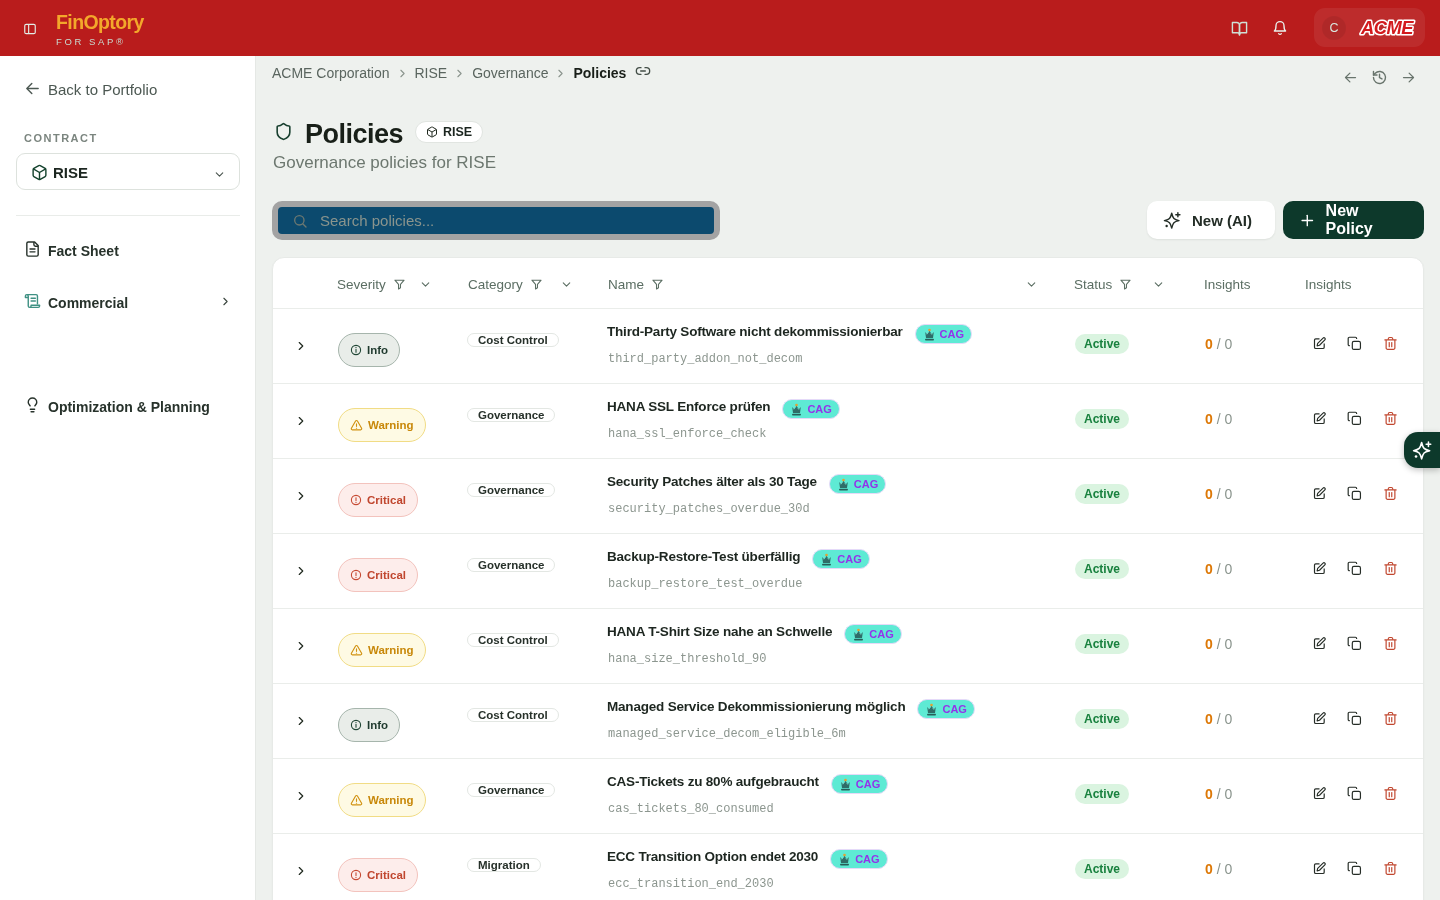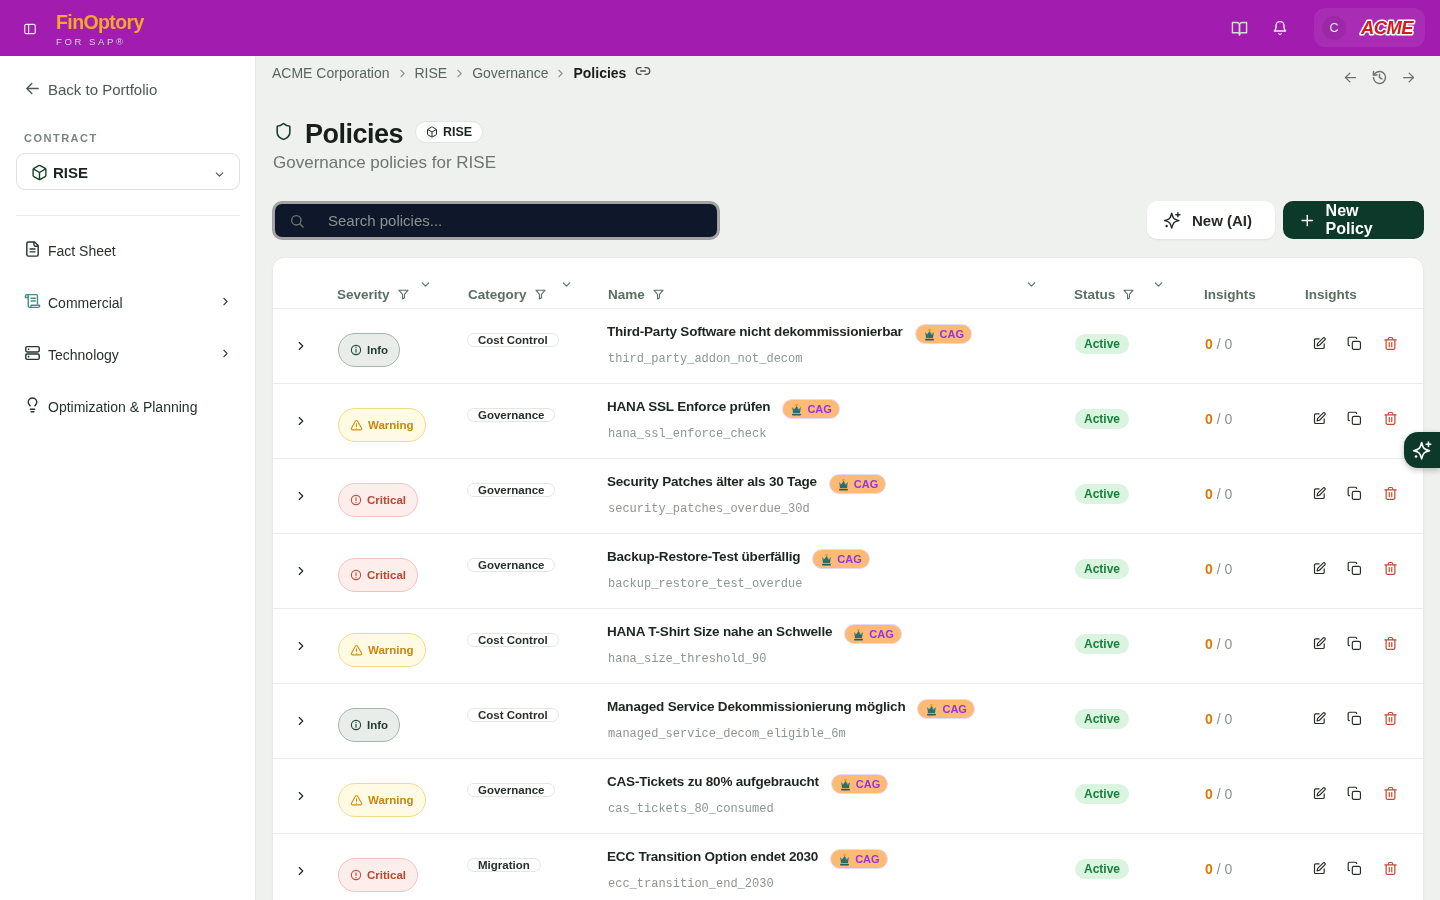--- a/index.html
+++ b/index.html
@@ -1,45 +1,45 @@
 <!DOCTYPE html>
 <html><head><meta charset="utf-8"><title>Policies</title><style>
 *{margin:0;padding:0;box-sizing:border-box}
 html,body{width:1440px;height:900px;overflow:hidden;font-family:"Liberation Sans",sans-serif;background:#eef1ee}
 .abs{position:absolute}
 #pg{position:relative;width:1440px;height:900px;background:#eef1ee;overflow:hidden}
 .flex{display:flex;align-items:center}
 
-#top{position:absolute;left:0;top:0;width:1440px;height:56px;background:#a21caf}
+#top{position:absolute;left:0;top:0;width:1440px;height:56px;background:#b91c1c}
 #logo{position:absolute;left:56px;top:12px}
 #logo .t{font-size:19.5px;font-weight:bold;color:#f3a72b;letter-spacing:-0.6px;line-height:20px}
 #logo .s{font-size:9.5px;color:#c9dcd2;letter-spacing:2.6px;margin-top:4px}
 #tsearch{position:absolute;left:506px;top:13px;width:360px;height:30px;background:rgba(255,255,255,0.08);border-radius:9px;display:flex;align-items:center;padding:0 10px 0 13px}
 #tsearch .ph{color:#a8bcb1;font-size:14.5px;margin-left:10px;flex:1}
 #kbd{display:flex;align-items:center;gap:1px;border:1px solid rgba(255,255,255,0.25);background:rgba(255,255,255,0.06);border-radius:5px;padding:1px 5px;color:#cfe0d6;font-size:10.5px}
 #upill{position:absolute;left:1314px;top:8px;width:111px;height:39px;background:rgba(255,255,255,0.07);border-radius:11px}
 #av{position:absolute;left:8px;top:7.5px;width:24px;height:24px;border-radius:50%;background:rgba(0,0,0,0.07);color:#d9e6de;font-size:12.5px;display:flex;align-items:center;justify-content:center}
 
 #side{position:absolute;left:0;top:56px;width:256px;height:844px;background:#ffffff;border-right:1px solid #e5e8e5}
 .mi{position:absolute;left:0;width:256px;height:44px}
-.mi .lbl{position:absolute;left:48px;top:50%;transform:translateY(-50%);font-size:14px;font-weight:normal;color:#27322b}
+.mi .lbl{position:absolute;left:48px;top:50%;transform:translateY(-50%);font-size:14px;font-weight:bold;color:#27322b}
 .mi .ico{position:absolute;left:24px;top:50%;transform:translateY(-50%)}
 .mi .chev{position:absolute;left:219px;top:50%;transform:translateY(-50%)}
 
 .crumb{font-size:14px;color:#5a655f}
 .pill{display:inline-flex;align-items:center;border-radius:999px;white-space:nowrap}
 
 #card{position:absolute;left:272px;top:257px;width:1152px;height:660px;background:#fff;border:1px solid #e7eae7;border-radius:12px;box-shadow:0 1px 2px rgba(20,40,30,0.04)}
-.hl{position:absolute;top:14px;height:44px;display:flex;align-items:center;gap:7px;font-size:13.5px;font-weight:bold;color:#5b6e63}
+.hl{position:absolute;top:4px;height:44px;display:flex;align-items:center;gap:7px;font-size:13.5px;font-weight:normal;color:#5b6e63}
 .row{position:absolute;left:0;width:1150px;height:75px;border-top:1px solid #eaedea}
 .sevp{position:absolute;left:65px;top:24px;height:21px;padding:16px 11px;display:inline-flex;align-items:center;gap:5px;border-radius:999px;font-size:11.5px;font-weight:bold}
 .catp{position:absolute;left:194px;top:24px;height:14px;padding:0 10px;display:inline-flex;align-items:center;background:#fff;border:1px solid #e3e7e3;border-radius:999px;font-size:11.5px;font-weight:bold;color:#27312a}
 .nm{position:absolute;left:334px;top:15px;display:flex;align-items:flex-start;gap:12px;white-space:nowrap}
 .nm .t{font-size:13.5px;font-weight:bold;color:#1d2620;letter-spacing:-0.2px}
-.cag{display:inline-flex;align-items:center;gap:4px;height:20px;padding:0 7px;background:#fdba74;border:1px solid #e5daf8;border-radius:999px;font-size:11px;font-weight:bold;color:#9333ea}
+.cag{display:inline-flex;align-items:center;gap:4px;height:20px;padding:0 7px;background:#5eead4;border:1px solid #e5daf8;border-radius:999px;font-size:11px;font-weight:bold;color:#9333ea}
 .code{position:absolute;left:335px;top:43px;font-family:"Liberation Mono",monospace;font-size:12px;color:#8c968f}
 .act{position:absolute;left:802px;top:25px;width:54px;height:20px;background:#daf4e0;border-radius:999px;display:flex;align-items:center;justify-content:center;font-size:12px;font-weight:bold;color:#18813e}
 .ins{position:absolute;left:932px;top:27px;font-size:14px;color:#8a948d;white-space:nowrap}
 .ins b{color:#dd7806;font-weight:bold}
 .rchev{position:absolute;left:21px;top:30px}
 .ai1{position:absolute;left:1039px;top:27px}
 .ai2{position:absolute;left:1074px;top:27px}
 .ai3{position:absolute;left:1110px;top:27px}
 
 </style></head><body>
@@ -97,32 +97,20 @@
           </svg></span>
 <span class="lbl">Fact Sheet</span>
 </div>
 <div class="mi" style="top:225px">
 <span class="ico"><svg style="" width="17" height="17" viewBox="0 0 24 24" fill="none">
             <path d="M19 17V5a2 2 0 0 0-2-2H4" stroke="#3f9183" stroke-width="2"></path>
             <path d="M8 21h12a2 2 0 0 0 2-2v-1H10v1a2 2 0 1 1-4 0V5a2 2 0 1 0-4 0v2h4" stroke="#3f9183" stroke-width="2" stroke-linejoin="round"></path>
             <path d="M10 8h6M10 12h6" stroke="#3f9183" stroke-width="2" stroke-linecap="round"></path>
           </svg></span>
 <span class="lbl">Commercial</span>
-<span class="chev"><svg style="" width="13" height="13" viewBox="0 0 24 24" fill="none">
-            <path d="M9 6l6 6-6 6" stroke="#3a453e" stroke-width="2" stroke-linecap="round" stroke-linejoin="round"></path>
-          </svg></span>
-</div>
-<div class="mi" style="top:277px">
-<span class="ico"><svg style="" width="17" height="17" viewBox="0 0 24 24" fill="none">
-            <rect x="2.5" y="3" width="19" height="7.5" rx="2" stroke="#27322b" stroke-width="2"></rect>
-            <rect x="2.5" y="13.5" width="19" height="7.5" rx="2" stroke="#27322b" stroke-width="2"></rect>
-            <line x1="6.5" y1="6.7" x2="6.51" y2="6.7" stroke="#27322b" stroke-width="2.4" stroke-linecap="round"></line>
-            <line x1="6.5" y1="17.2" x2="6.51" y2="17.2" stroke="#27322b" stroke-width="2.4" stroke-linecap="round"></line>
-          </svg></span>
-<span class="lbl">Technology</span>
 <span class="chev"><svg style="" width="13" height="13" viewBox="0 0 24 24" fill="none">
             <path d="M9 6l6 6-6 6" stroke="#3a453e" stroke-width="2" stroke-linecap="round" stroke-linejoin="round"></path>
           </svg></span>
 </div>
 <div class="mi" style="top:329px">
 <span class="ico"><svg style="" width="17" height="17" viewBox="0 0 24 24" fill="none">
             <path d="M9 18h6" stroke="#27322b" stroke-width="2" stroke-linecap="round"></path>
             <path d="M10 21.5h4" stroke="#27322b" stroke-width="2" stroke-linecap="round"></path>
             <path d="M15.09 14c.18-.98.65-1.74 1.41-2.5A4.65 4.65 0 0 0 18 8 6 6 0 0 0 6 8c0 1 .23 2.23 1.5 3.5.76.76 1.23 1.52 1.41 2.5" stroke="#27322b" stroke-width="2" stroke-linejoin="round"></path>
           </svg></span>
@@ -168,21 +156,21 @@
 <div class="abs" style="left:305px;top:120px;font-size:27px;font-weight:bold;color:#181f18;letter-spacing:-0.5px;line-height:29px">Policies</div>
 <div class="abs pill" style="left:415px;top:121px;height:22px;padding:0 10px;background:#fff;border:1px solid #e1e5e1;gap:5px">
       <svg style="" width="12" height="12" viewBox="0 0 24 24" fill="none">
         <path d="M21 8a2 2 0 0 0-1-1.73l-7-4a2 2 0 0 0-2 0l-7 4A2 2 0 0 0 3 8v8a2 2 0 0 0 1 1.73l7 4a2 2 0 0 0 2 0l7-4A2 2 0 0 0 21 16Z" stroke="#20291f" stroke-width="2" stroke-linejoin="round"></path>
         <path d="M3.3 7l8.7 5 8.7-5" stroke="#20291f" stroke-width="2" stroke-linejoin="round"></path>
         <path d="M12 22V12" stroke="#20291f" stroke-width="2"></path>
       </svg>
       <span style="font-size:12.5px;font-weight:bold;color:#1b251f">RISE</span>
     </div>
 <div class="abs" style="left:273px;top:153px;font-size:17px;color:#6c776f">Governance policies for RISE</div>
-<div class="abs flex" style="left:272px;top:201px;width:448px;height:39px;background:#0f172a;border:3px solid #a3a3a3;border-radius:10px;padding:0 14px;gap:23px">
+<div class="abs flex" style="left:272px;top:201px;width:448px;height:39px;background:#0c4a6e;border:6px solid #a3a3a3;border-radius:10px;padding:0 14px;gap:12px">
       <svg style="" width="16" height="16" viewBox="0 0 24 24" fill="none">
         <circle cx="11" cy="11" r="7" stroke="#6d7871" stroke-width="2"></circle>
         <line x1="16.5" y1="16.5" x2="21" y2="21" stroke="#6d7871" stroke-width="2" stroke-linecap="round"></line>
       </svg>
       <span style="font-size:15px;color:#8a948d">Search policies...</span>
     </div>
 <div class="abs flex" style="left:1147px;top:201px;width:128px;height:38px;background:#fff;border-radius:10px;box-shadow:0 1px 2px rgba(20,40,30,0.08);padding:0 16px;gap:10px">
       <svg style="" width="19" height="19" viewBox="0 0 24 24" fill="none">
         <path d="M11 2.8c.9 3.6 1.6 5.6 2.8 6.8 1.2 1.2 3.2 1.9 6.4 2.6-3.2.7-5.2 1.4-6.4 2.6-1.2 1.2-1.9 3.2-2.8 6.8-.9-3.6-1.6-5.6-2.8-6.8C7 13.6 5 12.9 1.8 12.2 5 11.5 7 10.8 8.2 9.6 9.4 8.4 10.1 6.4 11 2.8z" stroke="#232d26" stroke-width="1.8" stroke-linejoin="round"></path>
         <path d="M18.8 2.2v5.2M16.2 4.8h5.2" stroke="#232d26" stroke-width="1.8" stroke-linecap="round"></path>

